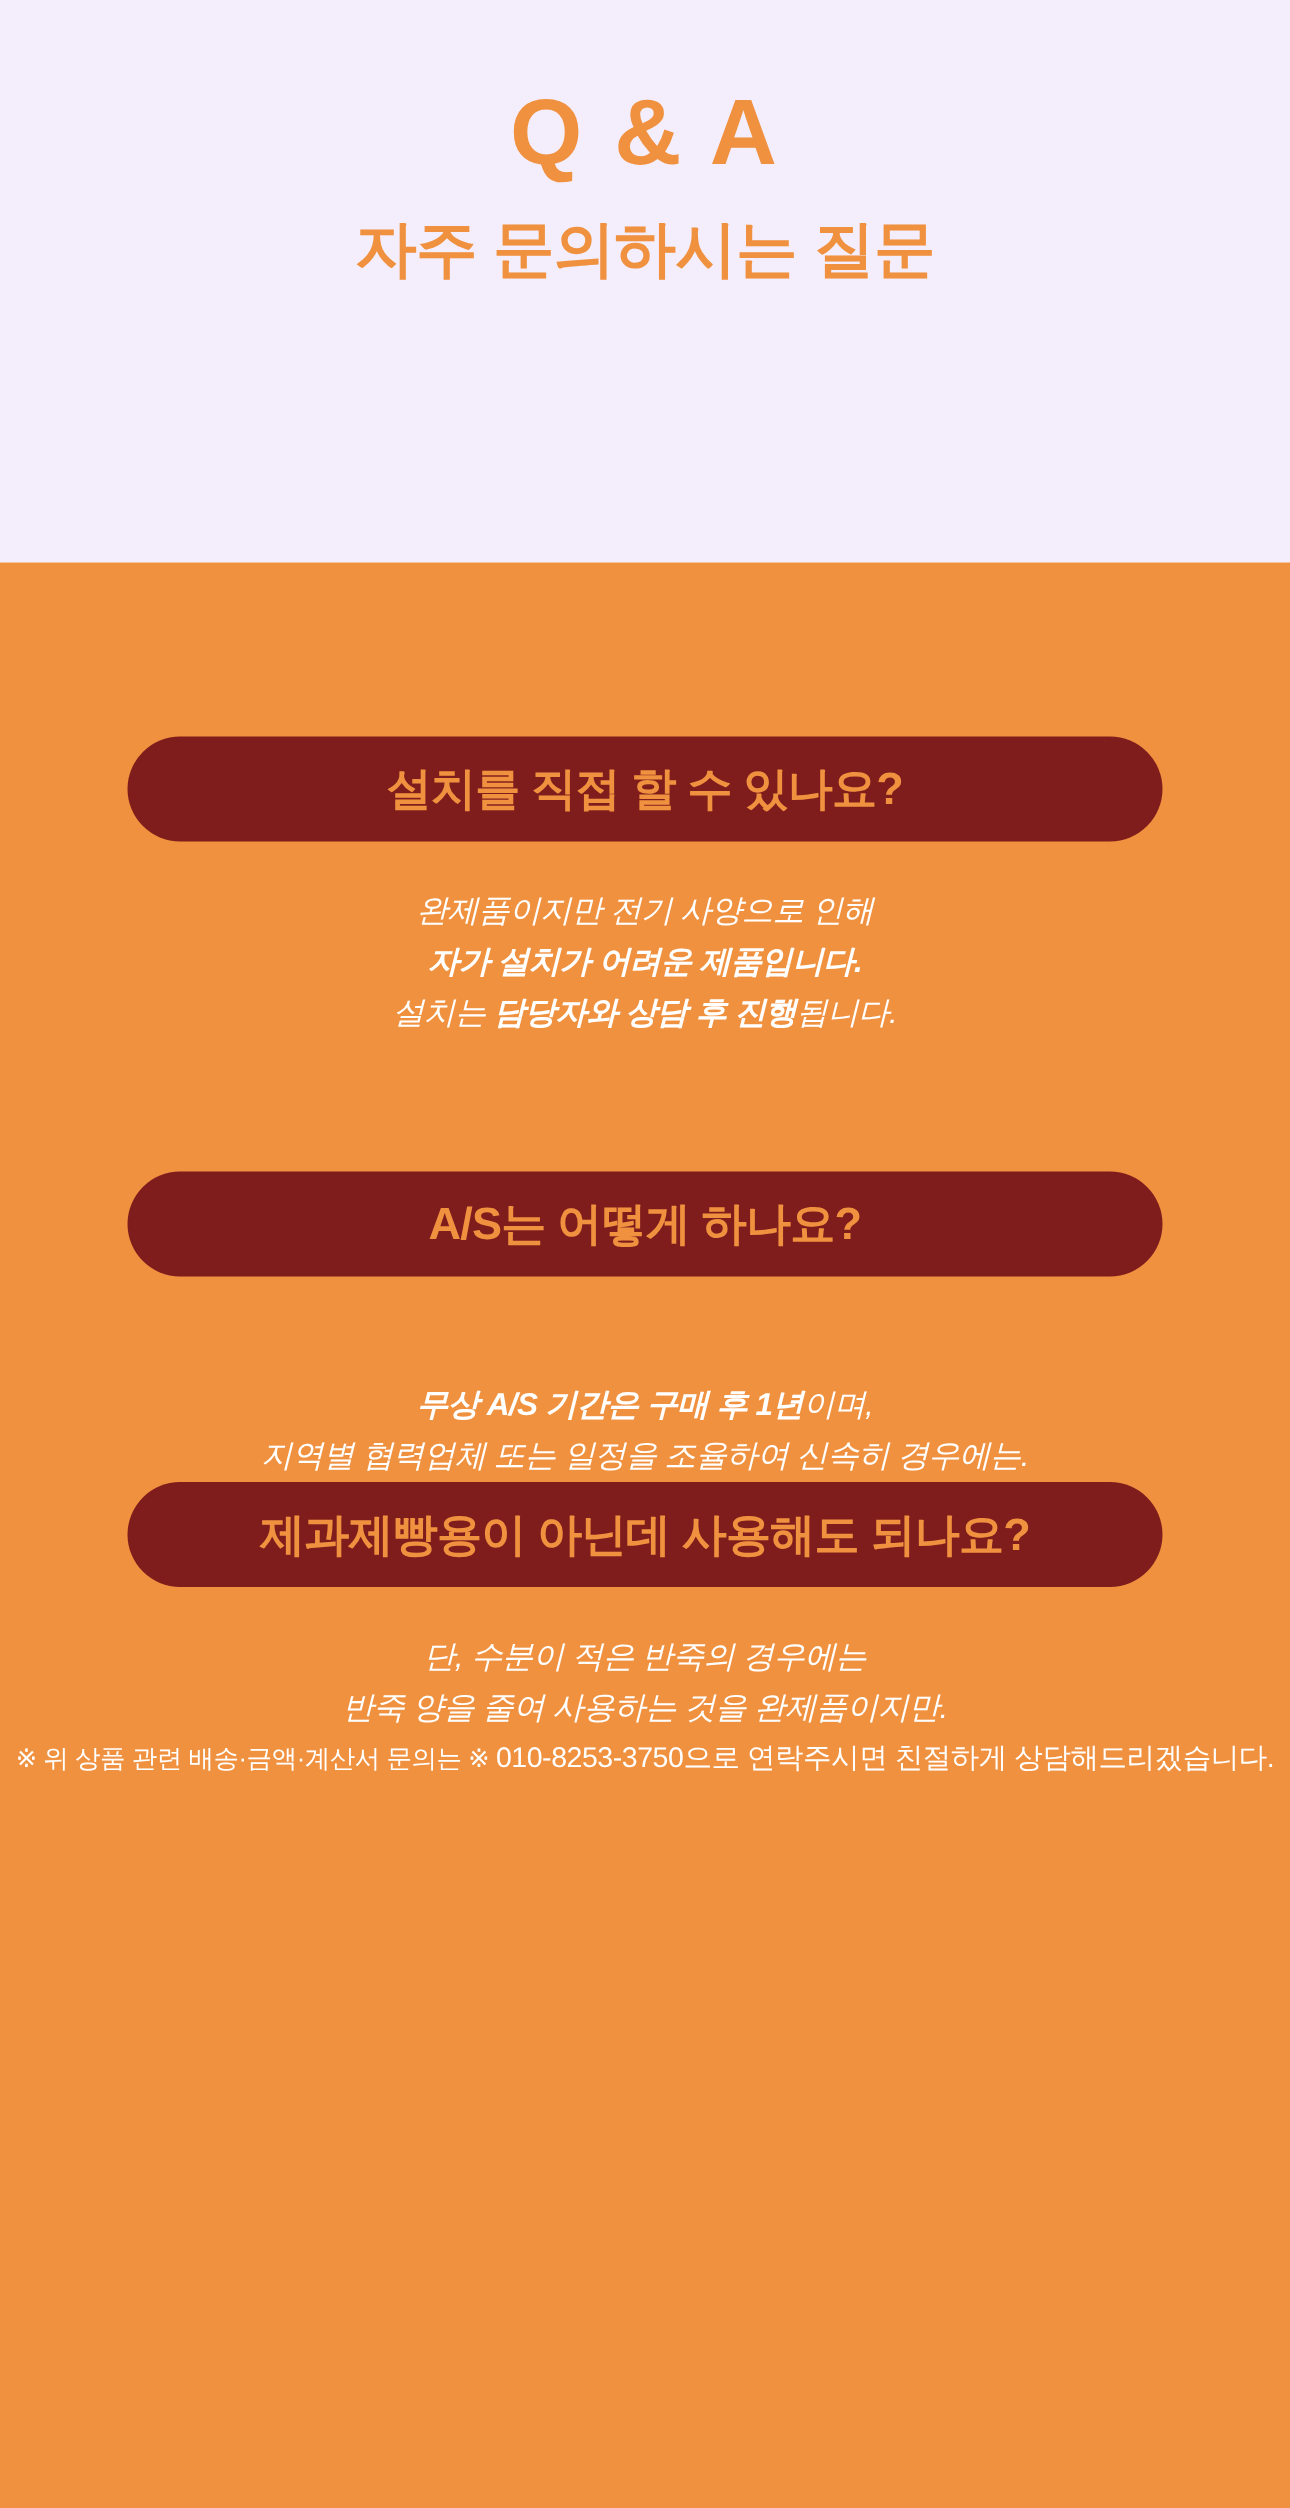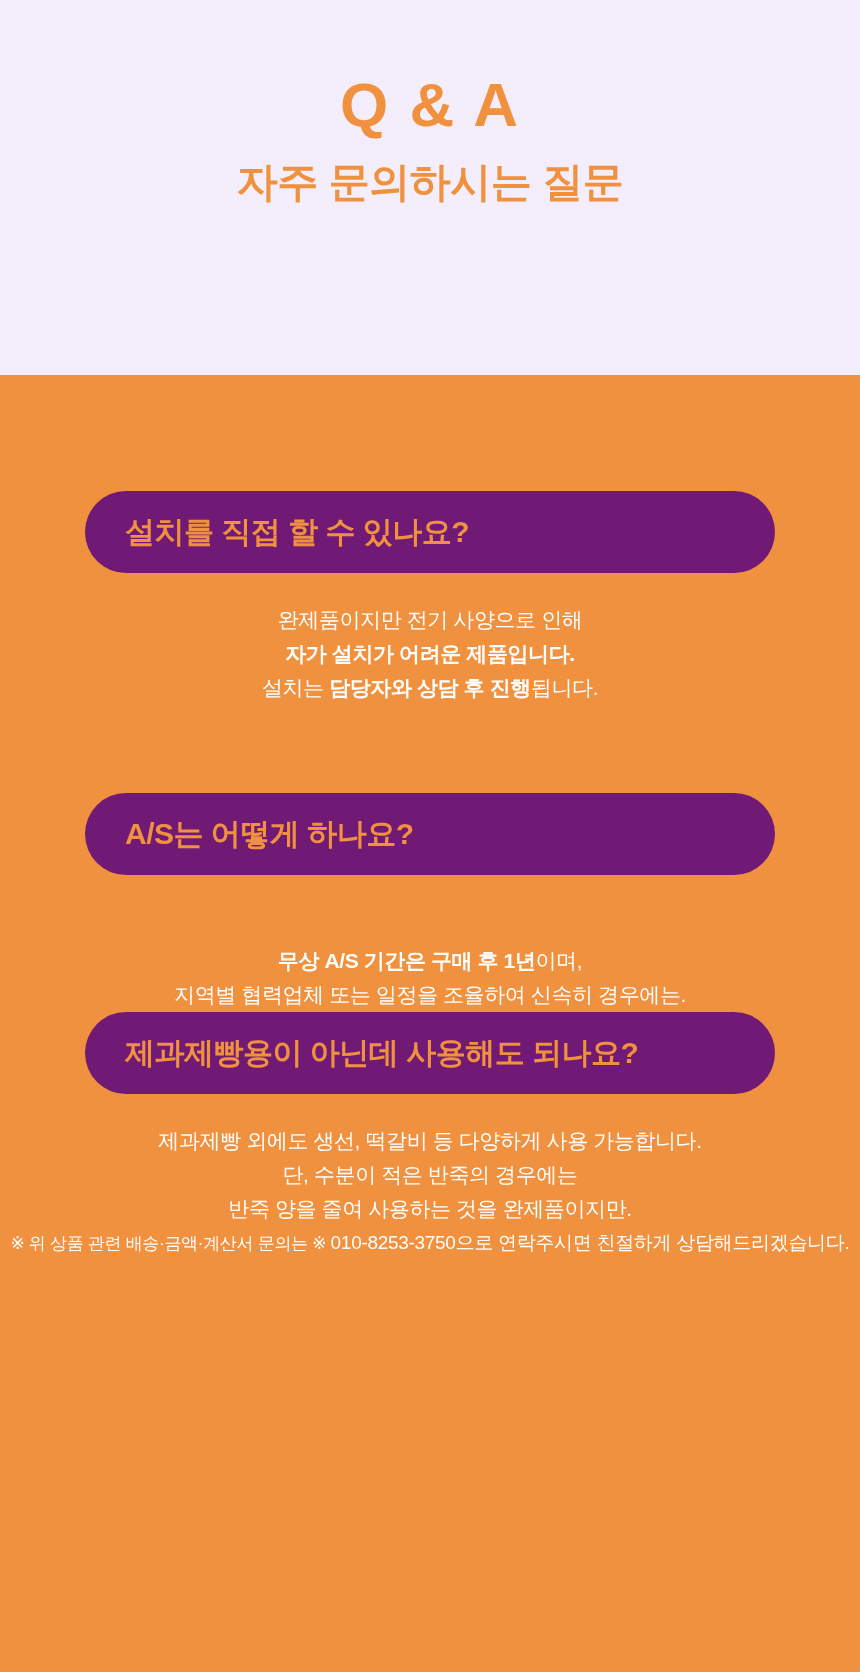--- a/index.html
+++ b/index.html
@@ -21,21 +21,21 @@
   
   .header {
     background: #f4eefc;
     height: 375px;
     width: 100%;
     box-sizing: border-box;
     display: flex;
     flex-direction: column;
     align-items: center;
     justify-content: flex-start;
-    padding-top: 72px;
+    padding-top: 56px;
   }
   .header-title {
     font-size: 62px;
     font-weight: bold;
     color: #f0913f;
     letter-spacing: 2px;
     line-height: 1.05;
     margin: 0;
   }
   .header-sub {
@@ -61,26 +61,26 @@
     width: 100%;
     display: flex;
     flex-direction: column;
     align-items: center;
   }
   .qa-block.b1 { margin-top: 116px; }
   .qa-block.b2 { margin-top: 88px; gap: 39px; }
   .qa-block.b3 { }
 
   .pill {
-    background: #701a75;
+    background: #7f1d1d;
     border-radius: 48px;
-    height: 82px;
+    height: 70px;
     display: flex;
     align-items: center;
-    justify-content: flex-start;
+    justify-content: center;
     box-sizing: border-box;
     padding: 0 40px;
   }
   .pill-1 { width: 690px; }
   .pill-2 { width: 690px; }
   .pill-3 { width: 690px; }
 
   .pill-text {
     font-size: 30px;
     font-weight: bold;
@@ -95,20 +95,21 @@
     color: #ffffff;
     font-size: 21px;
     line-height: 1.62;
     letter-spacing: -0.4px;
   }
   .answer .strong {
     font-weight: bold;
   }
   .answer .line {
     display: block;
+    font-style: italic;
   }
 
   .footer-note {
     text-align: center;
     color: #ffffff;
     font-size: 17px;
     line-height: 1.75;
     letter-spacing: -0.3px;
   }
   .footer-note .big {
@@ -146,21 +147,20 @@
           <span class="line"><span class="strong">무상 A/S 기간은 구매 후 1년</span><span>이며,</span></span>
           <span class="line"><span>지역별 협력업체 또는 일정을 조율하여 신속히 경우에는.</span></span>
         </div>
     </div>
 
     <div class="qa-block b3">
       <div class="pill pill-3">
         <span class="pill-text">제과제빵용이 아닌데 사용해도 되나요?</span>
       </div>
       <div class="answer" id="ans2">
-          <span class="line"><span>제과제빵 외에도 생선, 떡갈비 등 다양하게 사용 가능합니다.</span></span>
           <span class="line"><span>단, 수분이 적은 반죽의 경우에는</span></span>
           <span class="line"><span>반죽 양을 줄여 사용하는 것을 완제품이지만.</span></span>
         </div>
     </div>
 
     <div class="footer-note">
       <span class="line">※ 위 상품 관련 배송·금액·계산서 문의는 ※</span>
       <span class="line big">010-8253-3750으로 연락주시면 친절하게 상담해드리겠습니다.</span>
     </div>
 

